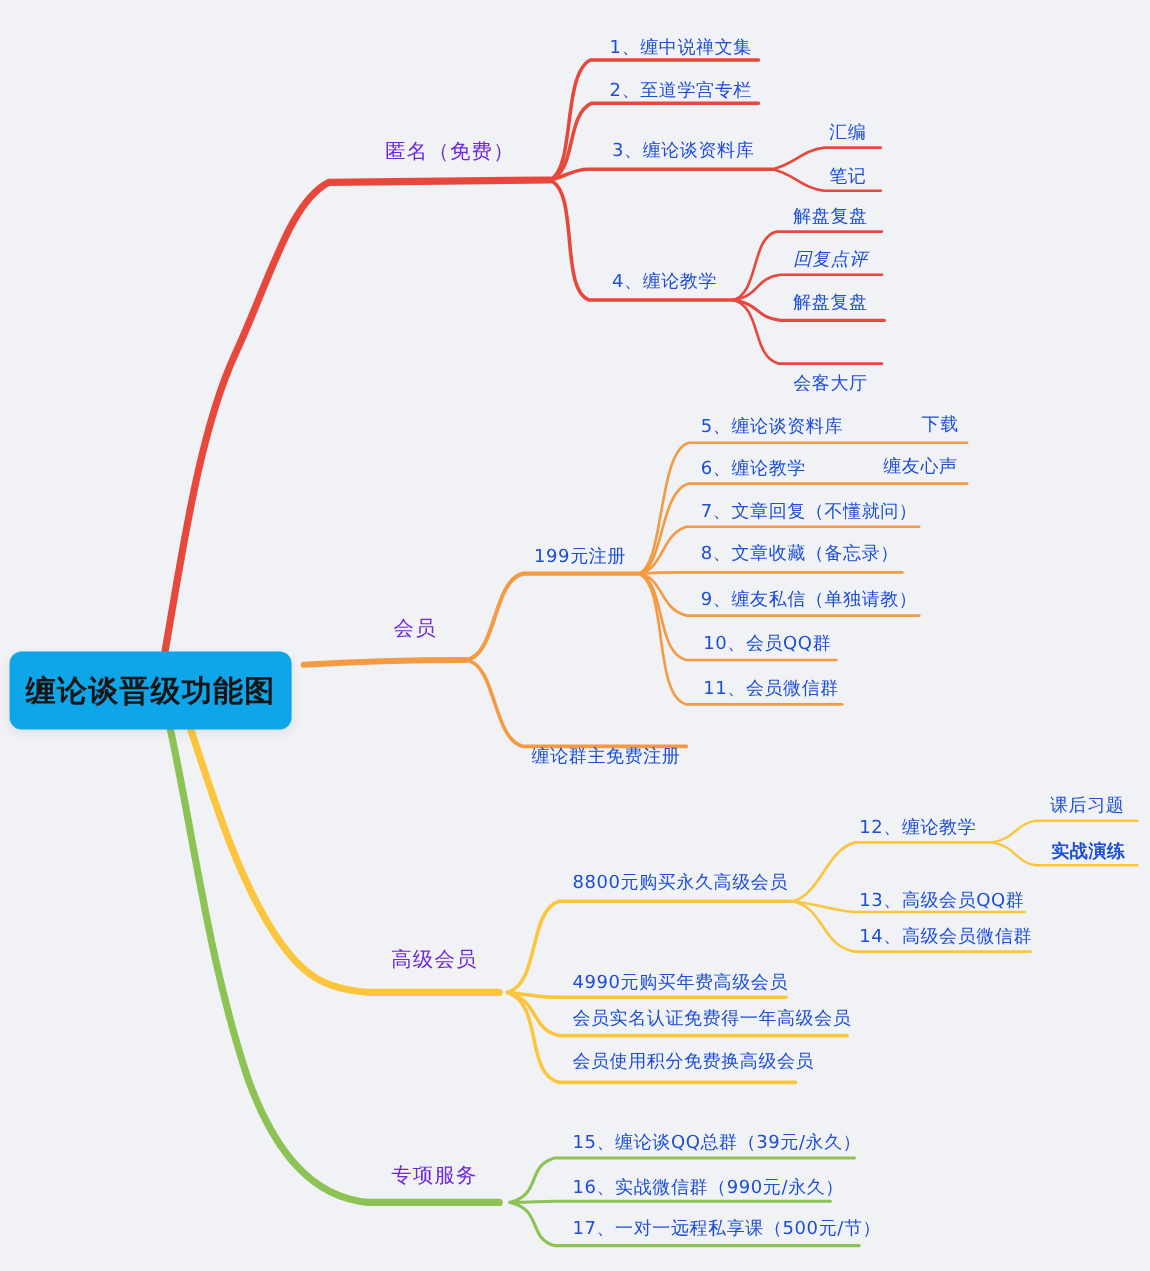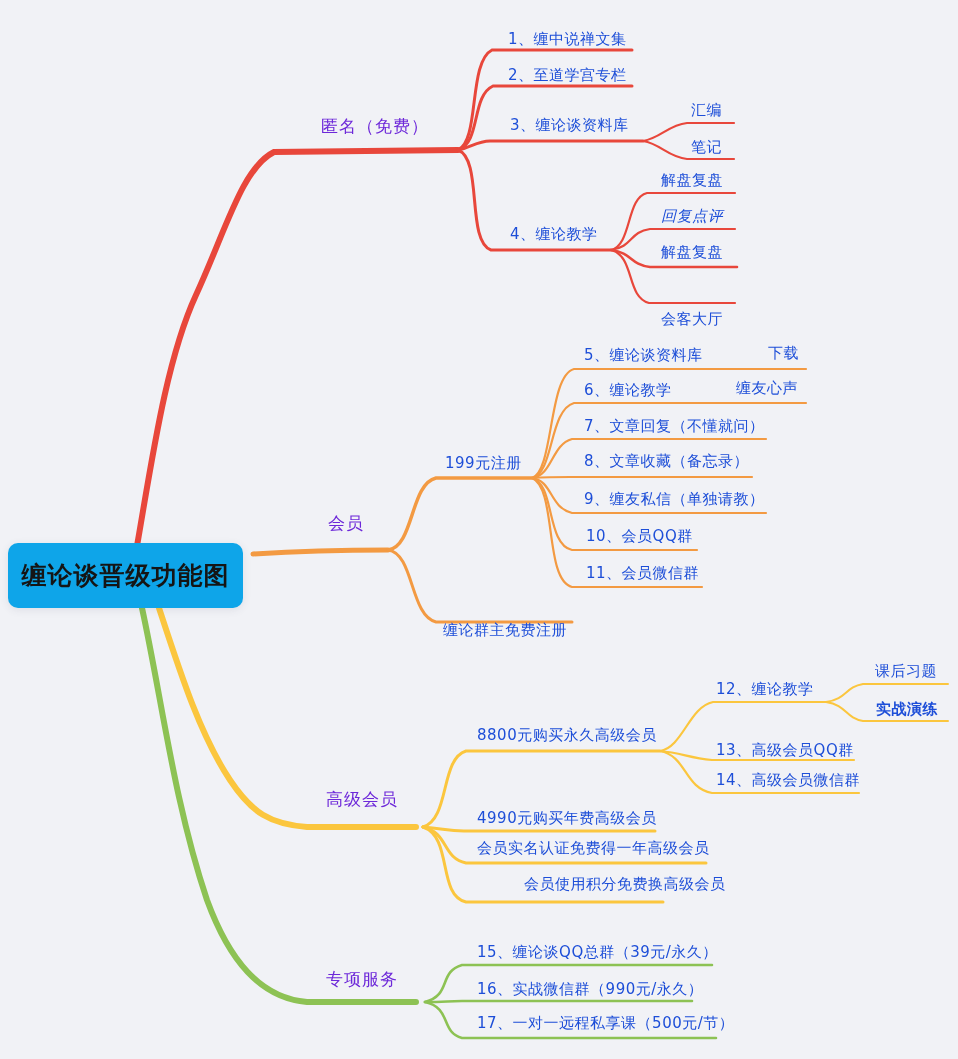--- a/index.html
+++ b/index.html
@@ -99,20 +99,20 @@
 
   <div class="lbl lvl1" style="left:326px;top:791px;">高级会员</div>
   <div class="lbl" style="left:477px;top:727px;">8800元购买永久高级会员</div>
   <div class="lbl" style="left:716px;top:681px;">12、缠论教学</div>
   <div class="lbl" style="left:875px;top:663px;">课后习题</div>
   <div class="lbl" style="left:876px;top:701px;font-weight:bold;">实战演练</div>
   <div class="lbl" style="left:716px;top:742px;">13、高级会员QQ群</div>
   <div class="lbl" style="left:716px;top:772px;">14、高级会员微信群</div>
   <div class="lbl" style="left:477px;top:810px;">4990元购买年费高级会员</div>
   <div class="lbl" style="left:477px;top:840px;">会员实名认证免费得一年高级会员</div>
-  <div class="lbl" style="left:477px;top:876px;margin-left:47px;">会员使用积分免费换高级会员</div>
+  <div class="lbl" style="left:477px;top:876px;">会员使用积分免费换高级会员</div>
 
   <div class="lbl lvl1" style="left:326px;top:971px;">专项服务</div>
   <div class="lbl" style="left:477px;top:944px;">15、缠论谈QQ总群（39元/永久）</div>
   <div class="lbl" style="left:477px;top:981px;">16、实战微信群（990元/永久）</div>
   <div class="lbl" style="left:477px;top:1015px;">17、一对一远程私享课（500元/节）</div>
 
 </div>
 
 </body></html>

